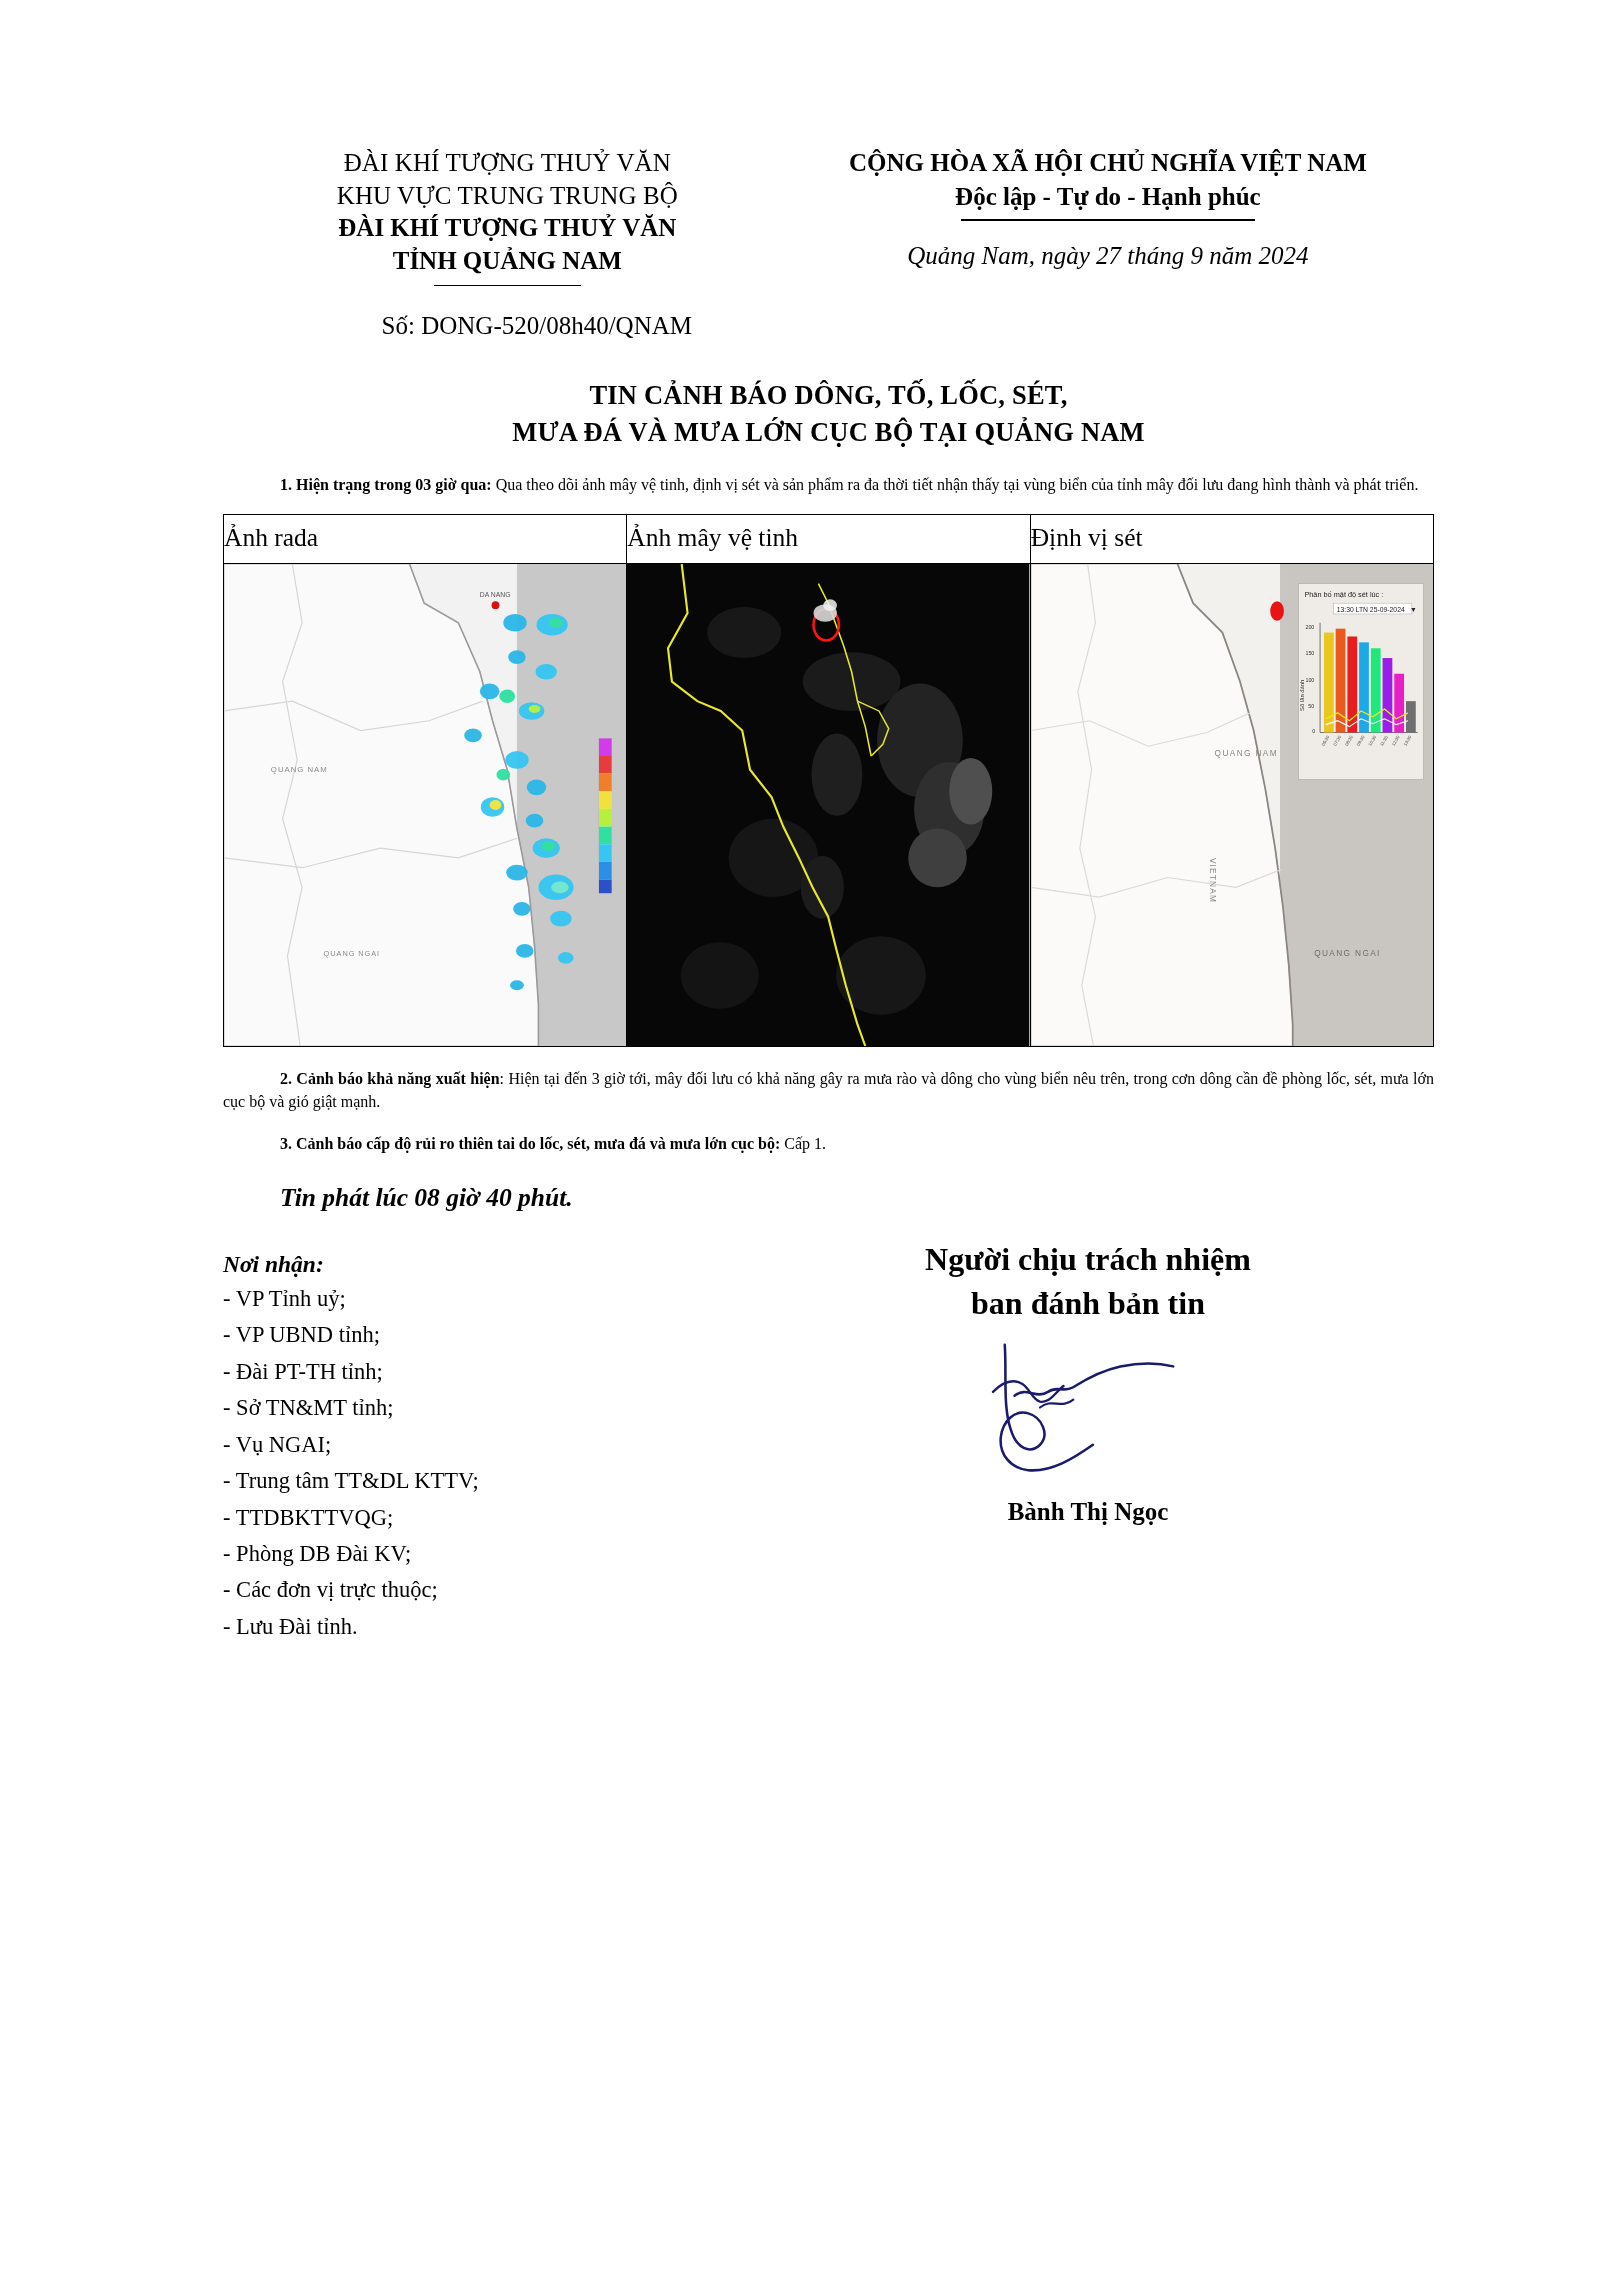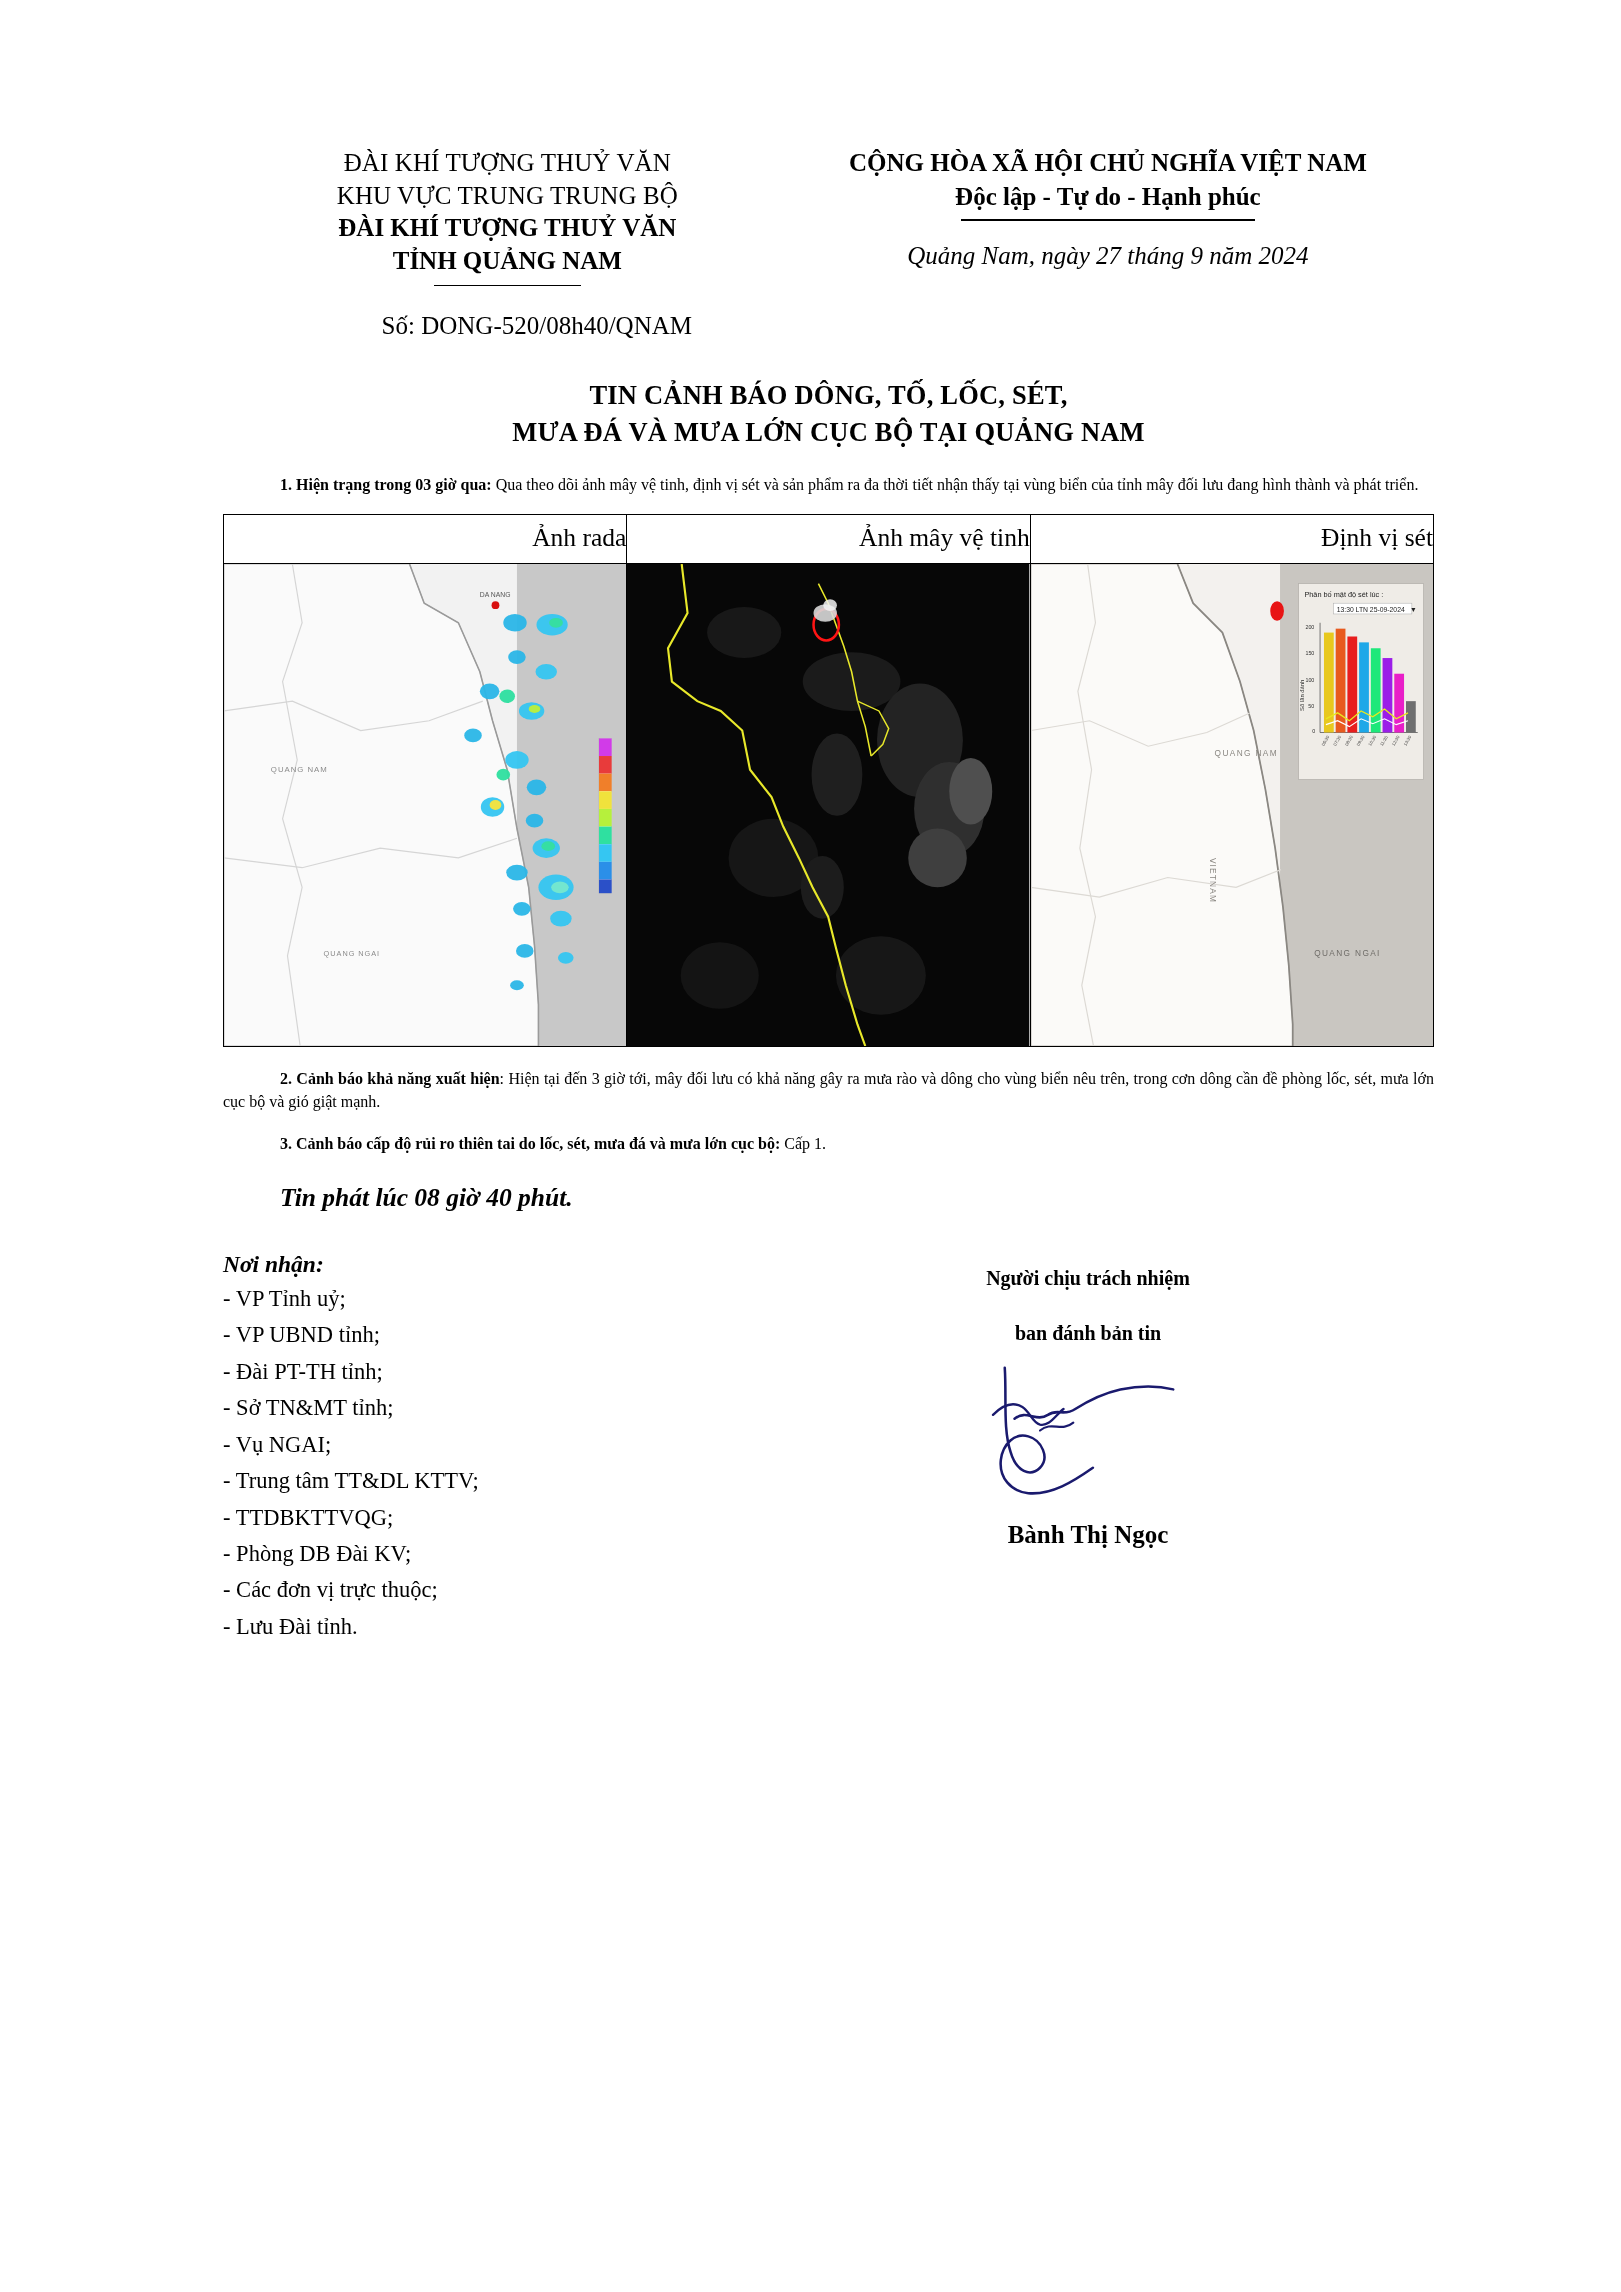--- a/index.html
+++ b/index.html
@@ -125,21 +125,21 @@
   .img-table td {
     border: 1.5px solid #000;
     padding: 0;
     vertical-align: top;
   }
   .img-table th {
     border: 1.5px solid #000;
     font-weight: normal;
     font-size: 25.5px;
     padding: 7.8px 0 9.8px 0;
-    text-align: right;
+    text-align: left;
   }
   .cell-img {
     width: 100%;
     height: 482px;
     display: block;
   }
 
   
   .tin-phat {
     font-size: 25.5px;
@@ -167,24 +167,23 @@
   .recipients .rec-item {
     font-size: 22.5px;
     line-height: 1.62;
   }
   .signature {
     flex: 1;
     text-align: center;
     padding-top: 2px;
   }
   .sig-title {
-    font-size: 20px;
+    font-size: 32px;
     font-weight: bold;
     line-height: 1.38;
-    margin-top: 28px;
   }
   .sig-name {
     font-size: 25px;
     font-weight: bold;
     margin-top: 15.7px;
   }
   .sig-svg-wrap {
     height: 147px;
     display: flex;
     align-items: center;

